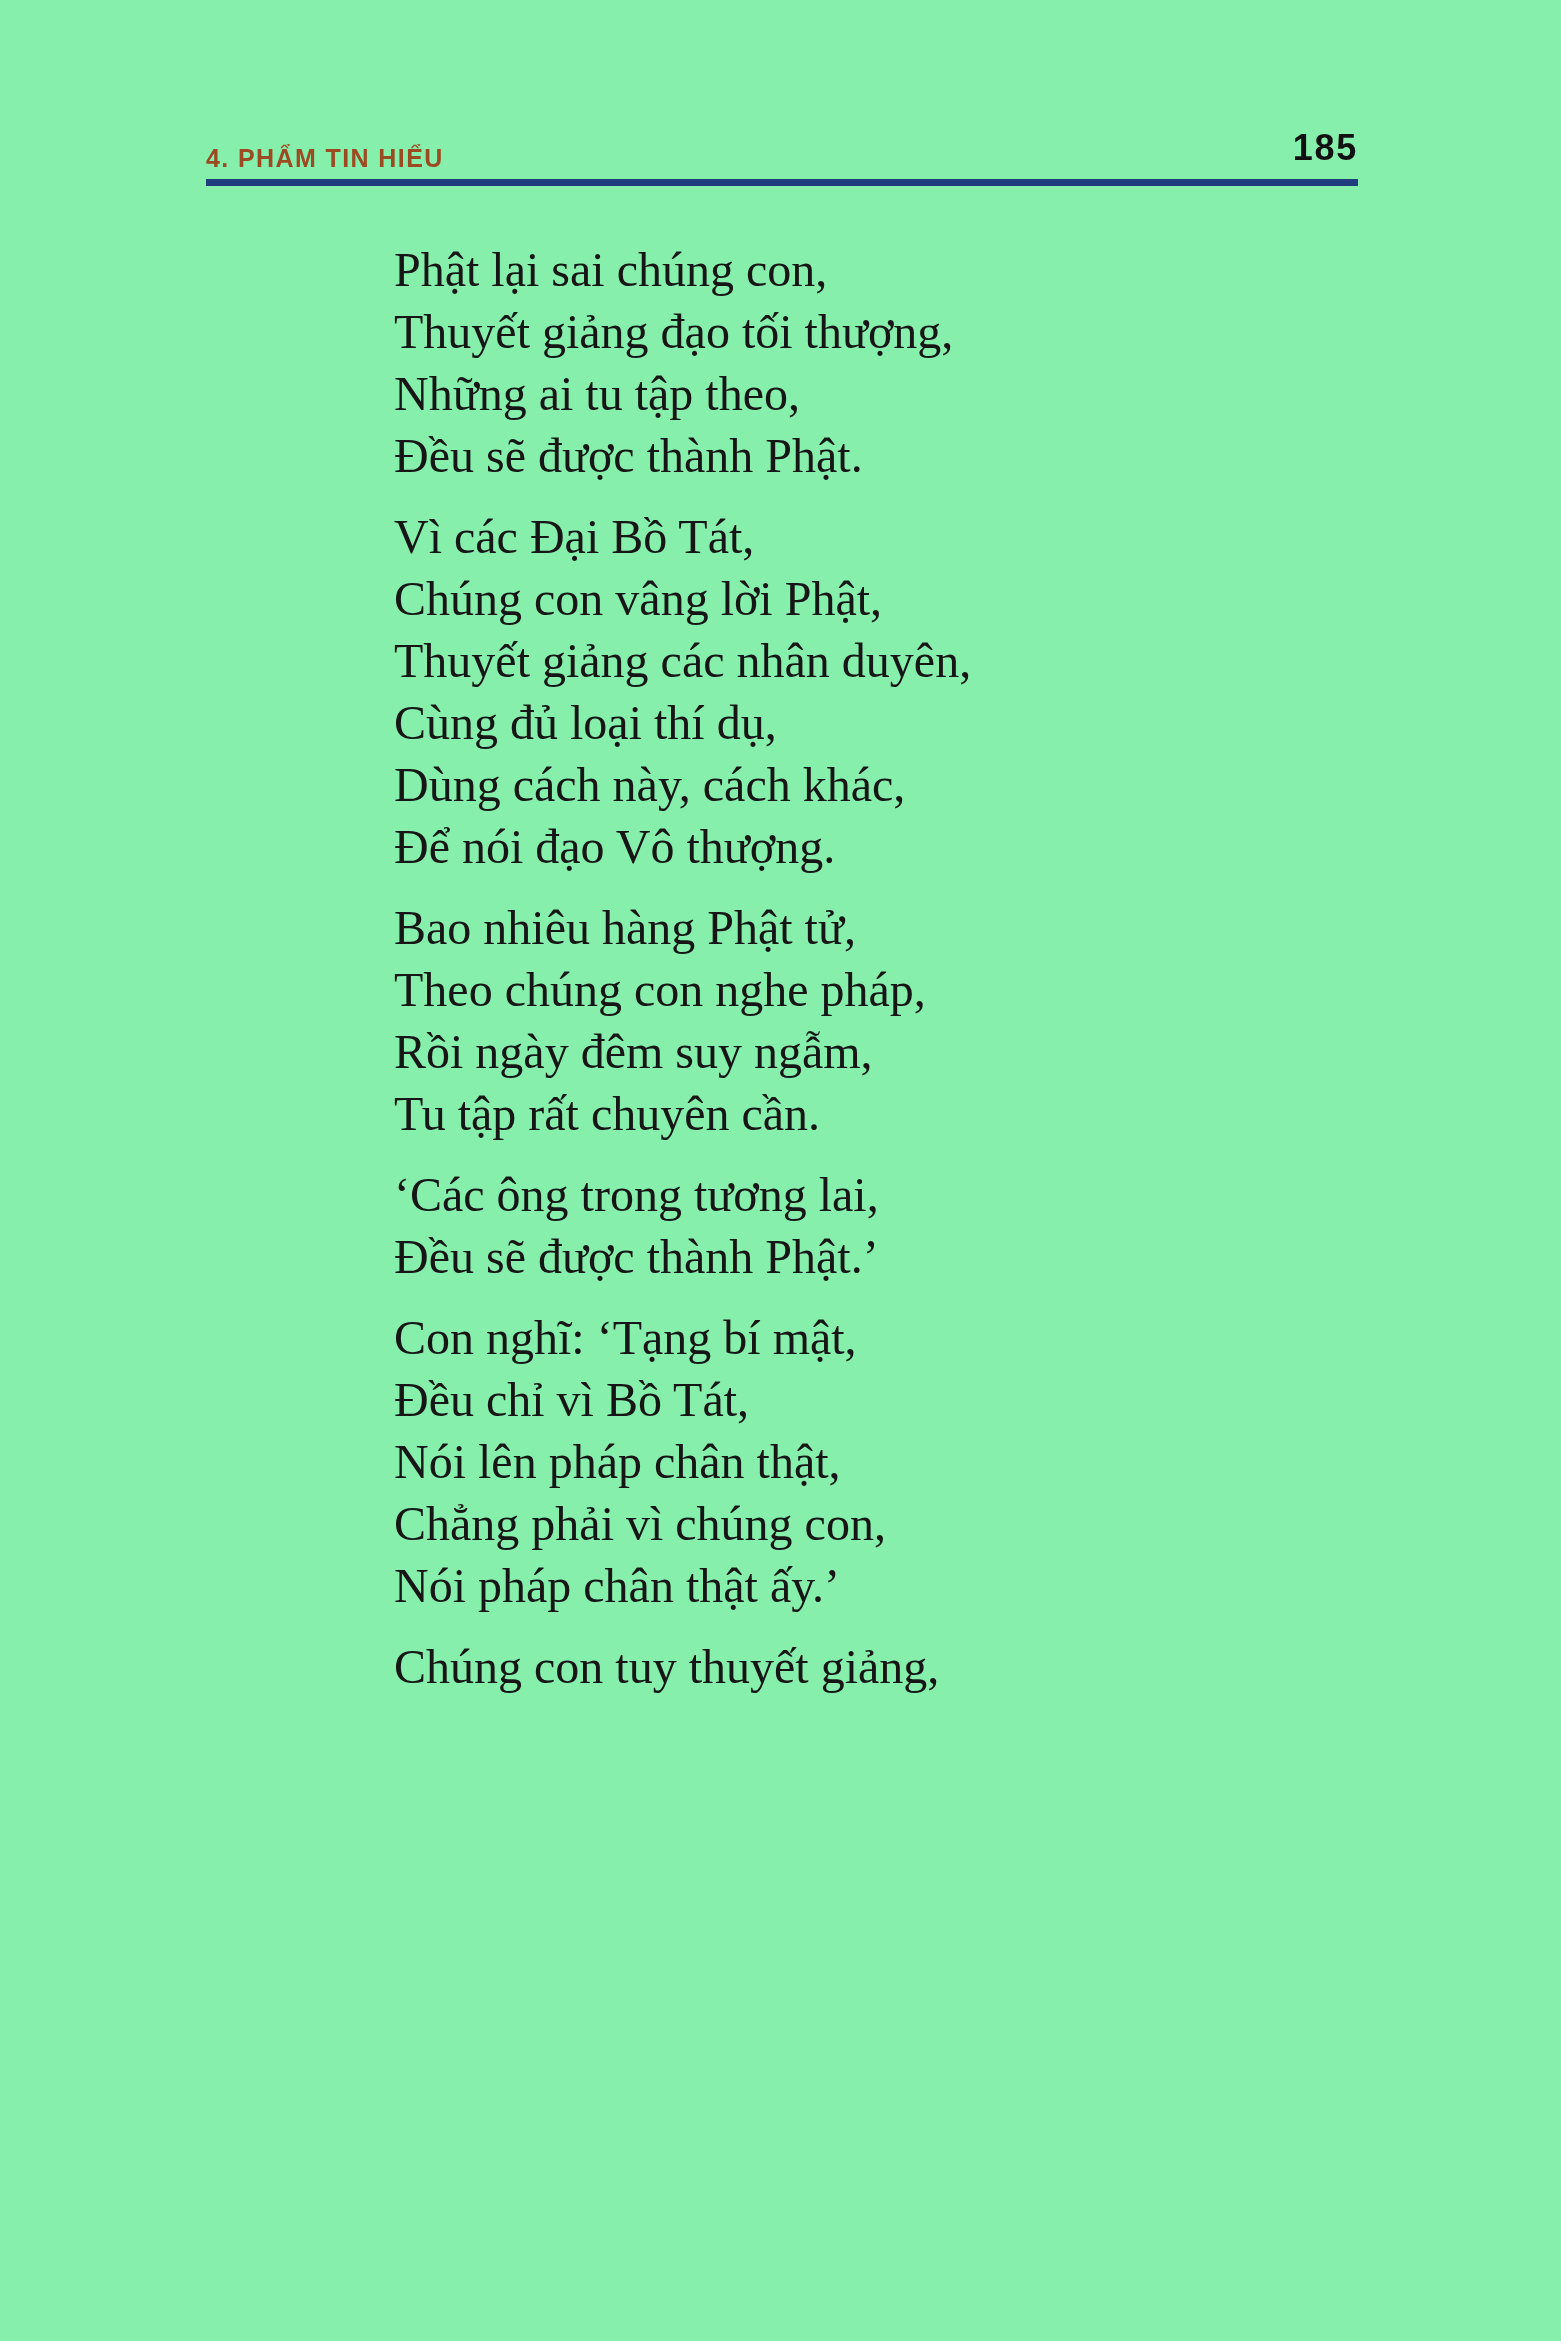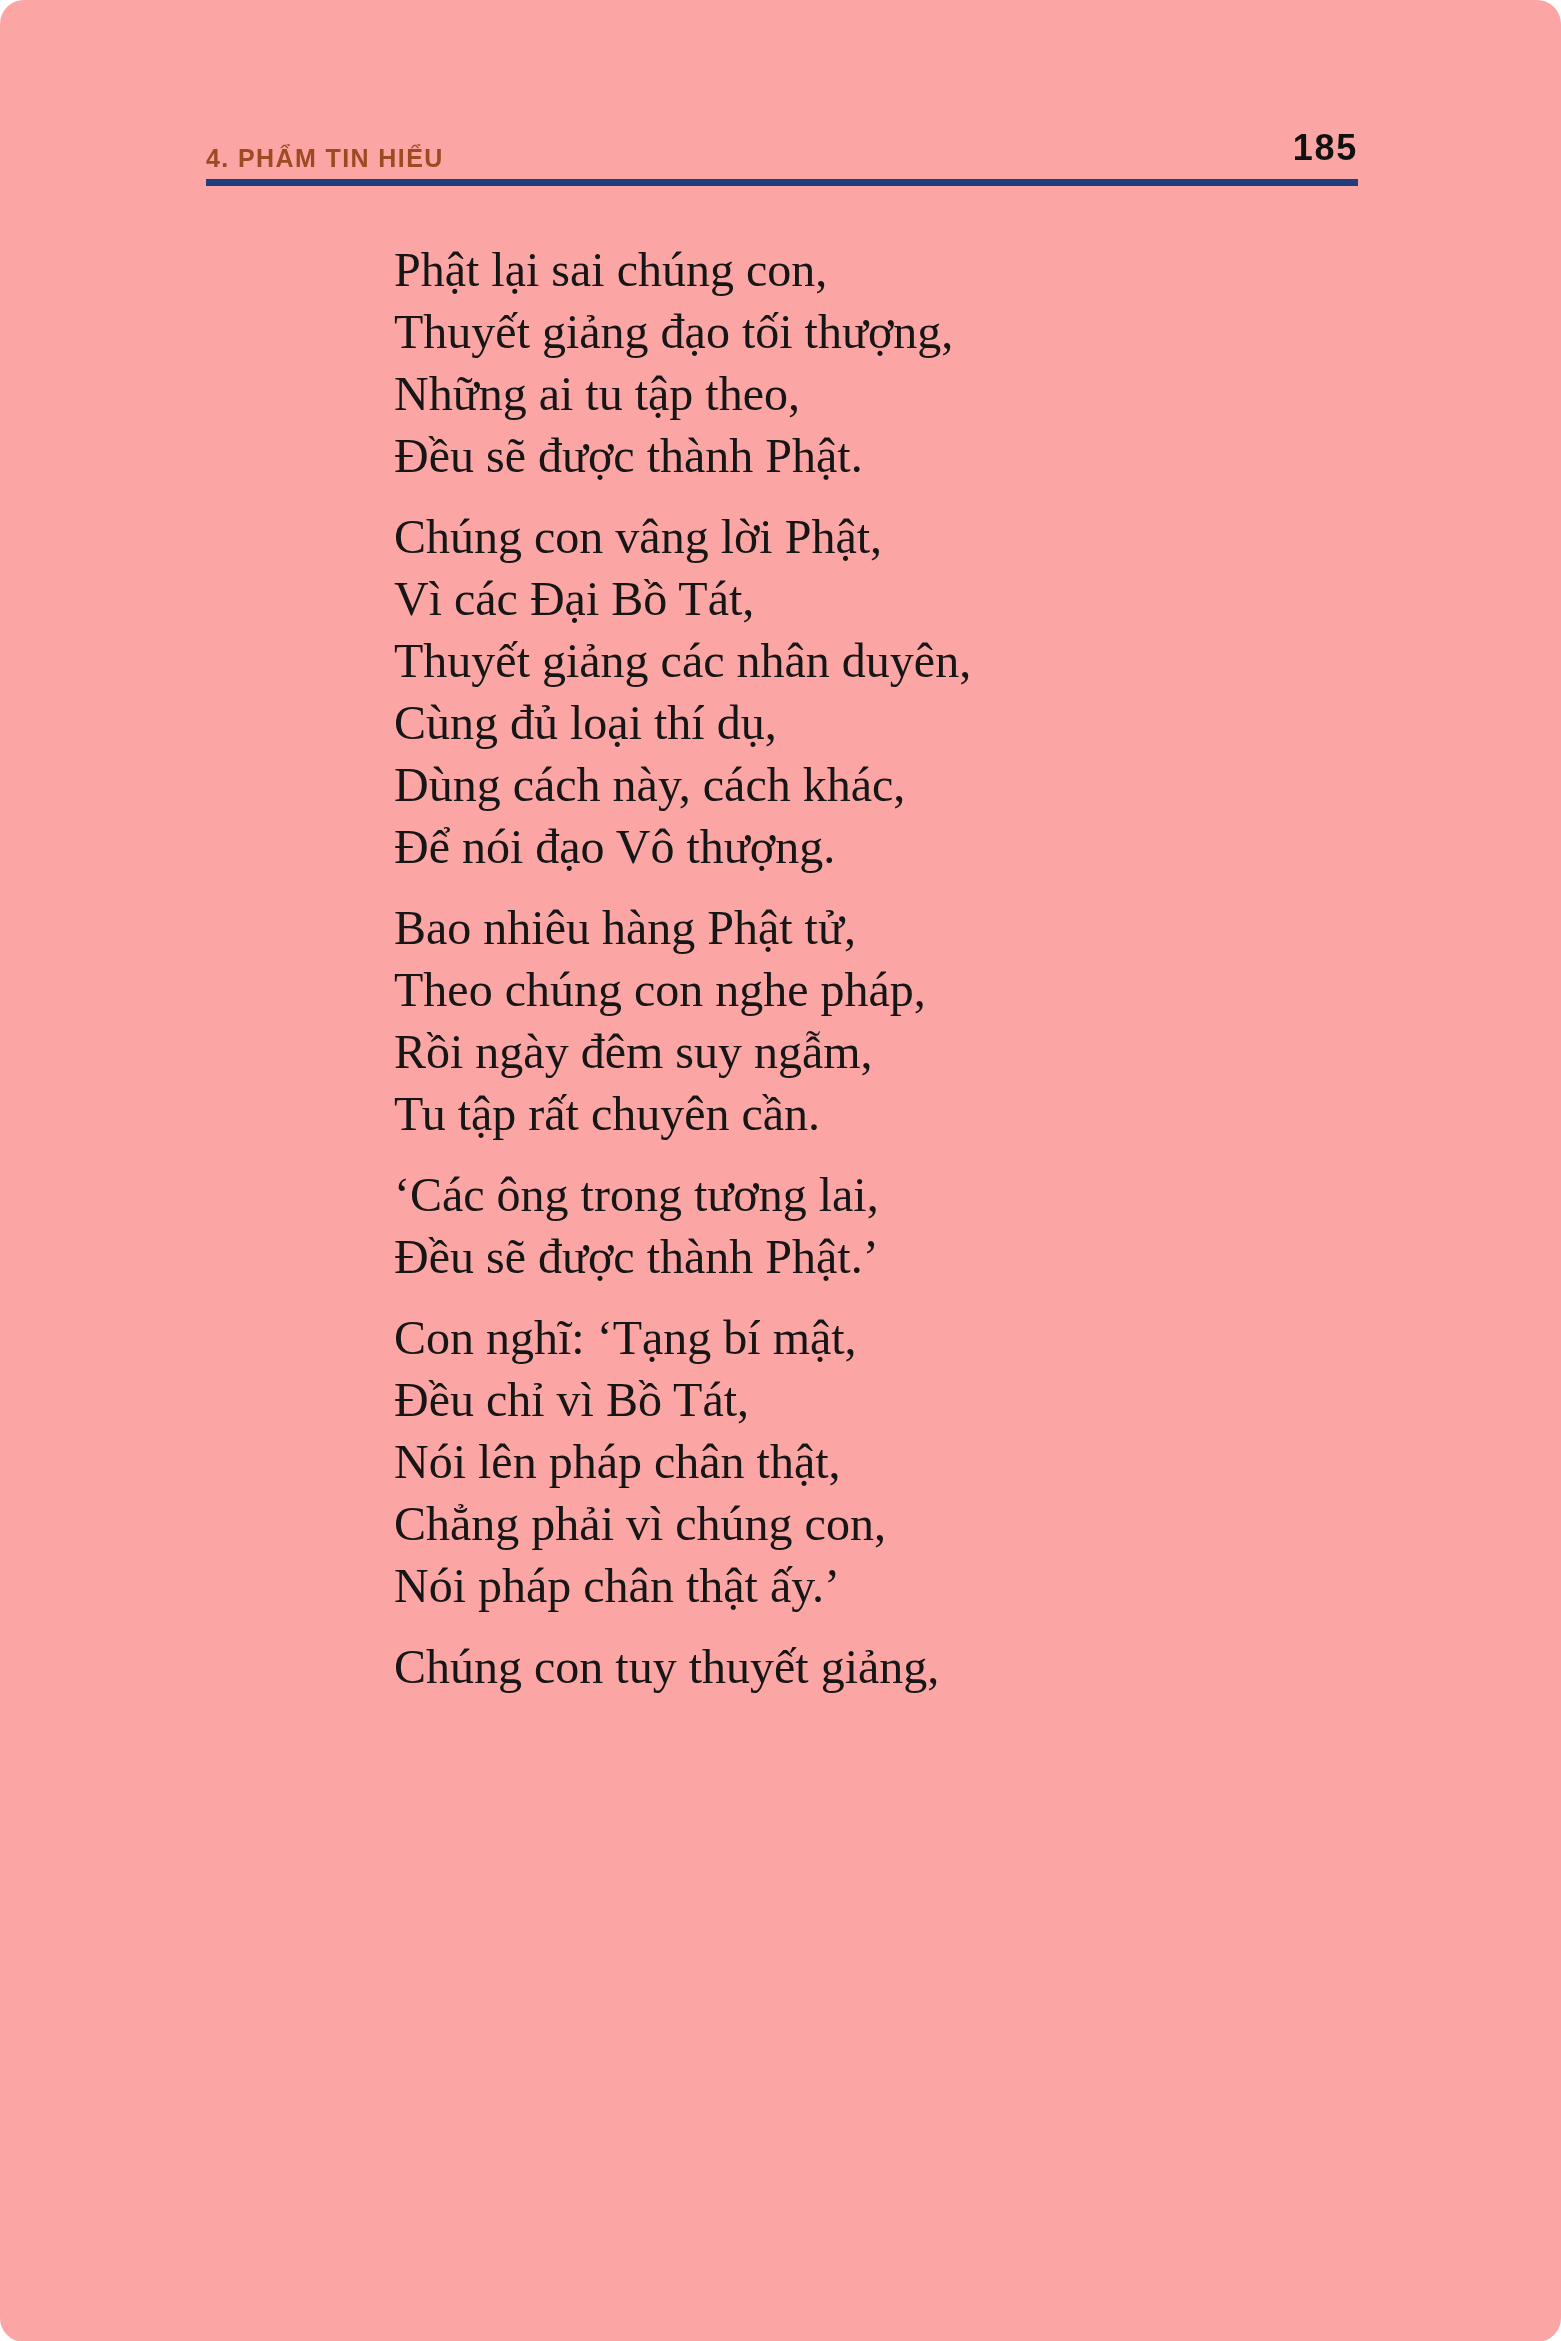--- a/index.html
+++ b/index.html
@@ -13,22 +13,21 @@
   body {
     width: 1561px;
     height: 2342px;
     position: relative;
     font-family: "Liberation Serif", serif;
     overflow: hidden;
   }
   .page {
     position: absolute;
     inset: 0;
-    background: #fca5a5;
-    border-radius: 24px;
+    background: #86efac;
   }
   .header {
     position: absolute;
     left: 206px;
     top: 130px;
     width: 1152px;
   }
   .header-row {
     display: flex;
     justify-content: space-between;
@@ -87,22 +86,22 @@
   </div>
 
   <div class="verse">
       <div class="stanza">
         <div class="verse-line">Phật lại sai chúng con,</div>
         <div class="verse-line">Thuyết giảng đạo tối thượng,</div>
         <div class="verse-line">Những ai tu tập theo,</div>
         <div class="verse-line">Đều sẽ được thành Phật.</div>
       </div>
       <div class="stanza">
+        <div class="verse-line">Vì các Đại Bồ Tát,</div>
         <div class="verse-line">Chúng con vâng lời Phật,</div>
-        <div class="verse-line">Vì các Đại Bồ Tát,</div>
         <div class="verse-line">Thuyết giảng các nhân duyên,</div>
         <div class="verse-line">Cùng đủ loại thí dụ,</div>
         <div class="verse-line">Dùng cách này, cách khác,</div>
         <div class="verse-line">Để nói đạo Vô thượng.</div>
       </div>
       <div class="stanza">
         <div class="verse-line">Bao nhiêu hàng Phật tử,</div>
         <div class="verse-line">Theo chúng con nghe pháp,</div>
         <div class="verse-line">Rồi ngày đêm suy ngẫm,</div>
         <div class="verse-line">Tu tập rất chuyên cần.</div>

